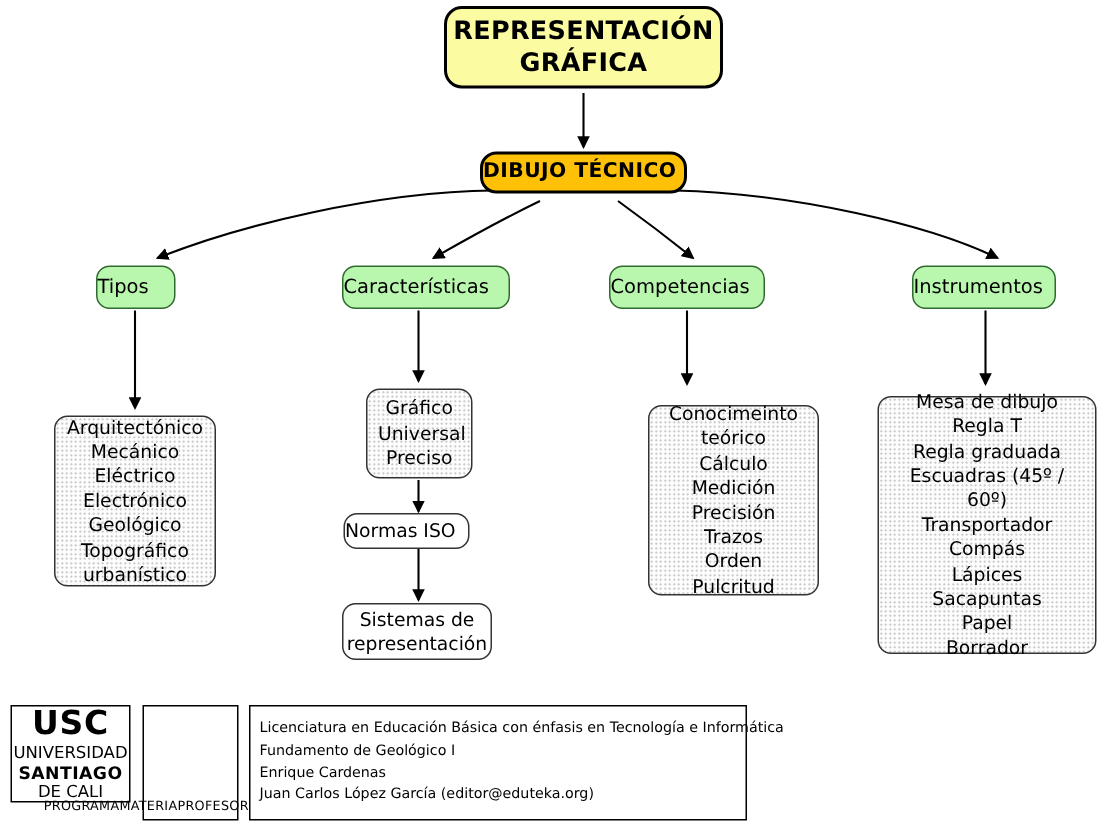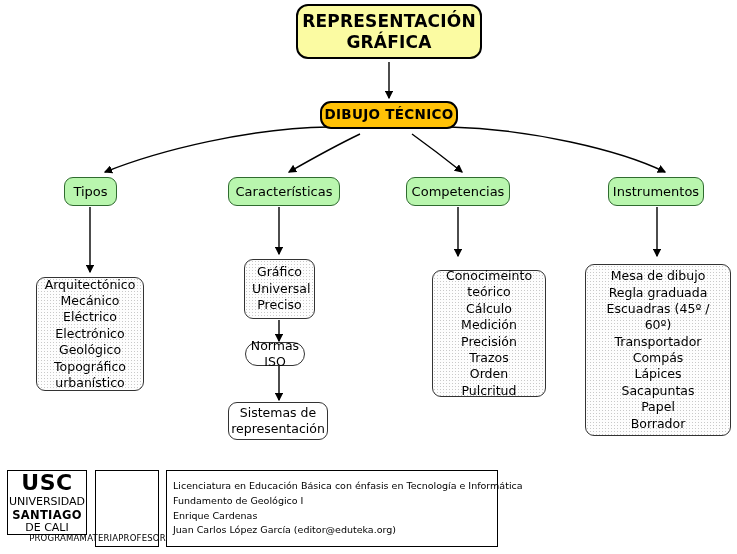--- a/index.html
+++ b/index.html
@@ -28,21 +28,20 @@
     width: 737px;
     height: 554px;
     pointer-events: none;
   }
 
   .node {
     position: absolute;
     box-sizing: border-box;
     display: flex;
     align-items: center;
-    justify-content: center;
     text-align: center;
     line-height: 1.18;
     color: #000;
   }
 
   
   .node-root {
     background: #fbfba2;
     border: 2px solid #000000;
     border-radius: 12px;
@@ -264,32 +263,33 @@
         <div>Precisión</div>
         <div>Trazos</div>
         <div>Orden</div>
         <div>Pulcritud</div>
       </div>
   </div>
 
   <div class="node node-list" style="left:585px; top:264px; width:146px; height:172px;">
     <div class="lines">
         <div>Mesa de dibujo</div>
+        <div>Regla T</div>
         <div>Regla graduada</div>
         <div>Escuadras (45º / 60º)</div>
         <div>Transportador</div>
         <div>Compás</div>
         <div>Lápices</div>
         <div>Sacapuntas</div>
         <div>Papel</div>
         <div>Borrador</div>
       </div>
   </div>
 
-  <div class="node node-plain" style="left:245px; top:342px; width:60px; height:24px;border-radius:12px;">
+  <div class="node node-plain" style="left:229px; top:342px; width:84px; height:24px;">
     <span>Normas ISO</span>
   </div>
 
   <div class="node node-plain" style="left:228px; top:402px; width:100px; height:38px;">
     <div class="lines">
       <div>Sistemas de</div>
       <div>representación</div>
     </div>
   </div>
 

